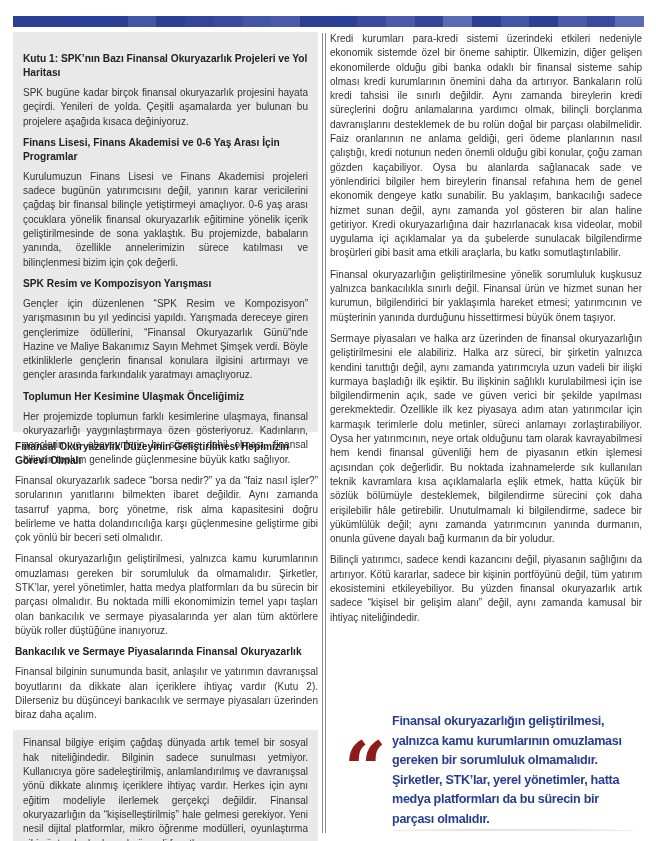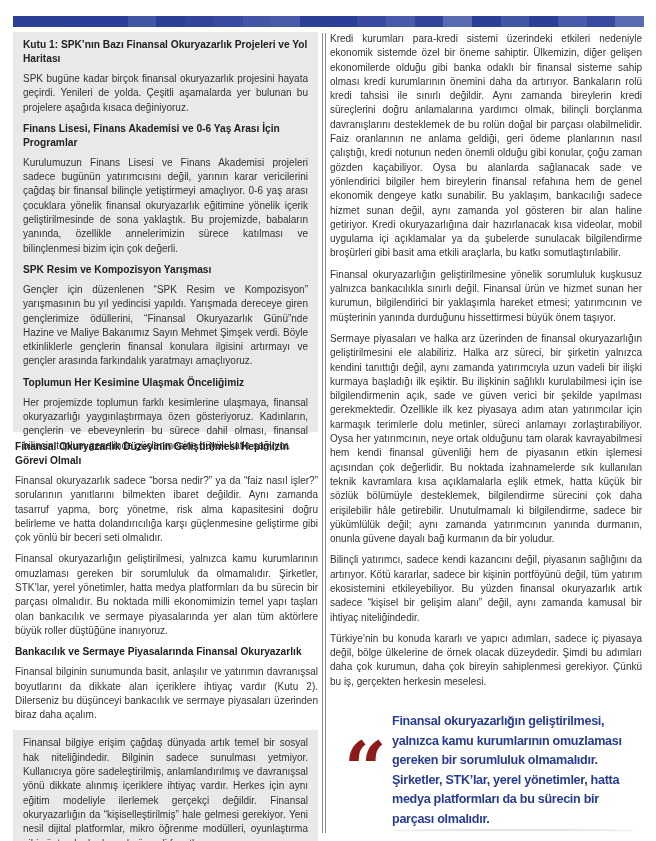--- a/index.html
+++ b/index.html
@@ -4,21 +4,21 @@
 <style>
   html, body { margin: 0; padding: 0; background: #ffffff; }
   body { width: 656px; height: 841px; position: relative; overflow: hidden;
          font-family: "Liberation Sans", sans-serif; color: #2b2b2b; }
   .banner { position: absolute; left: 13px; top: 16px; width: 631px; height: 11px; display: flex; }
   .banner span { flex: 1; height: 100%; }
   .col-left { position: absolute; left: 13px; top: 32px; width: 305px; }
   .col-right { position: absolute; left: 330px; top: 32px; width: 312px; }
   .divider { position: absolute; left: 322px; top: 33px; width: 4px; height: 800px;
              border-left: 1px solid #8a8a8a; border-right: 1px solid #8a8a8a; box-sizing: border-box; }
-  .box { background: #e9e9e9; padding: 6px 10px 6px 10px; }
+  .box { background: #e9e9e9; padding: 20px 10px 6px 10px; }
   .box1 { height: 400px; box-sizing: border-box; }
   .box2 { margin-top: 8px; padding-top: 6px; padding-bottom: 10px; }
   h3 { font-size: 10.2px; line-height: 14px; margin: 0 0 6px 0; font-weight: bold; color: #222; }
   p { font-size: 10px; line-height: 14.3px; margin: 0 0 7px 0; text-align: justify; color: #333; hyphens: auto; }
   .plain { padding: 0 0 0 2px; }
   .plain h3 { margin-top: 8px; }
   .quote { position: absolute; left: 330px; top: 712px; width: 320px; height: 118px; }
   .quote-mark { position: absolute; left: 14px; top: 20px; font-family: "DejaVu Serif", serif;
                 font-size: 74px; font-weight: bold; color: #8e1a1a; line-height: 1; letter-spacing: -8px; }
   .quote-text { position: absolute; left: 62px; top: 0; width: 250px; font-size: 12.6px; line-height: 19.5px;
@@ -79,20 +79,19 @@
   </div>
 </div>
 
 <div class="divider"></div>
 
 <div class="col-right">
   <p>Kredi kurumları para-kredi sistemi üzerindeki etkileri nedeniyle ekonomik sistemde özel bir öneme sahiptir. Ülkemizin, diğer gelişen ekonomilerde olduğu gibi banka odaklı bir finansal sisteme sahip olması kredi kurumlarının önemini daha da artırıyor. Bankaların rolü kredi tahsisi ile sınırlı değildir. Aynı zamanda bireylerin kredi süreçlerini doğru anlamalarına yardımcı olmak, bilinçli borçlanma davranışlarını desteklemek de bu rolün doğal bir parçası olabilmelidir. Faiz oranlarının ne anlama geldiği, geri ödeme planlarının nasıl çalıştığı, kredi notunun neden önemli olduğu gibi konular, çoğu zaman gözden kaçabiliyor. Oysa bu alanlarda sağlanacak sade ve yönlendirici bilgiler hem bireylerin finansal refahına hem de genel ekonomik dengeye katkı sunabilir. Bu yaklaşım, bankacılığı sadece hizmet sunan değil, aynı zamanda yol gösteren bir alan haline getiriyor. Kredi okuryazarlığına dair hazırlanacak kısa videolar, mobil uygulama içi açıklamalar ya da şubelerde sunulacak bilgilendirme broşürleri gibi basit ama etkili araçlarla, bu katkı somutlaştırılabilir.</p>
   <p>Finansal okuryazarlığın geliştirilmesine yönelik sorumluluk kuşkusuz yalnızca bankacılıkla sınırlı değil. Finansal ürün ve hizmet sunan her kurumun, bilgilendirici bir yaklaşımla hareket etmesi; yatırımcının ve müşterinin yanında durduğunu hissettirmesi büyük önem taşıyor.</p>
   <p>Sermaye piyasaları ve halka arz üzerinden de finansal okuryazarlığın geliştirilmesini ele alabiliriz. Halka arz süreci, bir şirketin yalnızca kendini tanıttığı değil, aynı zamanda yatırımcıyla uzun vadeli bir ilişki kurmaya başladığı ilk eşiktir. Bu ilişkinin sağlıklı kurulabilmesi için ise bilgilendirmenin açık, sade ve güven verici bir şekilde yapılması gerekmektedir. Özellikle ilk kez piyasaya adım atan yatırımcılar için karmaşık terimlerle dolu metinler, süreci anlamayı zorlaştırabiliyor. Oysa her yatırımcının, neye ortak olduğunu tam olarak kavrayabilmesi hem kendi finansal güvenliği hem de piyasanın etkin işlemesi açısından çok değerlidir. Bu noktada izahnamelerde sık kullanılan teknik kavramlara kısa açıklamalarla eşlik etmek, hatta küçük bir sözlük bölümüyle desteklemek, bilgilendirme sürecini çok daha erişilebilir hâle getirebilir. Unutulmamalı ki bilgilendirme, sadece bir yükümlülük değil; aynı zamanda yatırımcının yanında durmanın, onunla güvene dayalı bağ kurmanın da bir yoludur.</p>
   <p>Bilinçli yatırımcı, sadece kendi kazancını değil, piyasanın sağlığını da artırıyor. Kötü kararlar, sadece bir kişinin portföyünü değil, tüm yatırım ekosistemini etkileyebiliyor. Bu yüzden finansal okuryazarlık artık sadece “kişisel bir gelişim alanı” değil, aynı zamanda kamusal bir ihtiyaç niteliğindedir.</p>
-  <p>Türkiye’nin bu konuda kararlı ve yapıcı adımları, sadece iç piyasaya değil, bölge ülkelerine de örnek olacak düzeydedir. Şimdi bu adımları daha çok kurumun, daha çok bireyin sahiplenmesi gerekiyor. Çünkü bu iş, gerçekten herkesin meselesi.</p>
 </div>
 
 <div class="quote">
   <div class="quote-mark" style="color: rgb(142, 26, 26);">“</div>
   <div class="quote-text" style="color: rgb(40, 60, 145);">Finansal okuryazarlığın geliştirilmesi, yalnızca kamu kurumlarının omuzlaması gereken bir sorumluluk olmamalıdır. Şirketler, STK’lar, yerel yönetimler, hatta medya platformları da bu sürecin bir parçası olmalıdır.</div>
   <div class="quote-shadow"></div>
 </div>
 
 </body></html>

